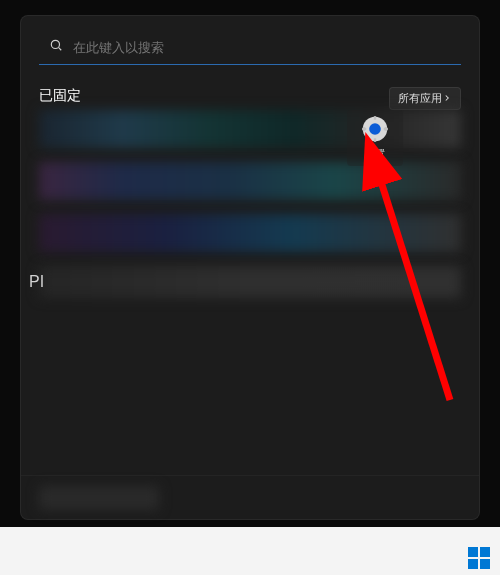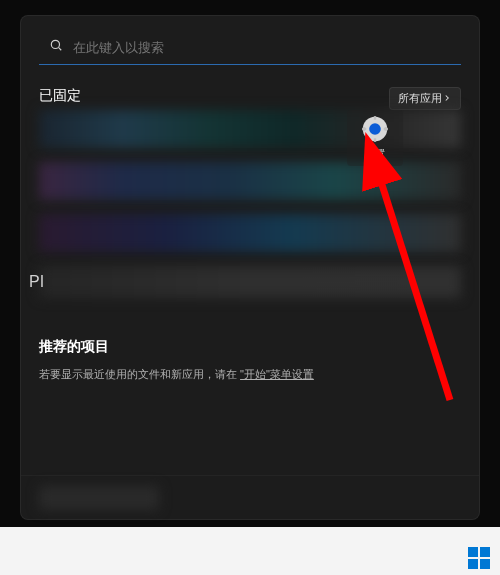--- a/index.html
+++ b/index.html
@@ -254,27 +254,20 @@
               <rect x="-7.3" y="-8.1" width="2" height="3" transform="rotate(-45)"></rect>
             </g>
           </g>
           <circle cx="12" cy="12" r="5" fill="#0b5cd6"></circle>
         </svg>
       </span>
       <span class="settings-label">设置</span>
     </div>
   </div>
 
-  <div class="recommended-section">
-    <div class="recommended-title">推荐的项目</div>
-    <div class="recommended-text">
-      <span>若要显示最近使用的文件和新应用，请在</span>
-      <a>"开始"菜单设置</a>
-    </div>
-  </div>
 
   <div class="user-bar">
     <div class="user-blur"></div>
   </div>
 
 </div>
 
 <svg class="annotation-arrow" width="500" height="575" style="top:0;left:0">
   <defs>
     <marker id="ah" markerWidth="10" markerHeight="10" refX="2" refY="3" orient="auto">

